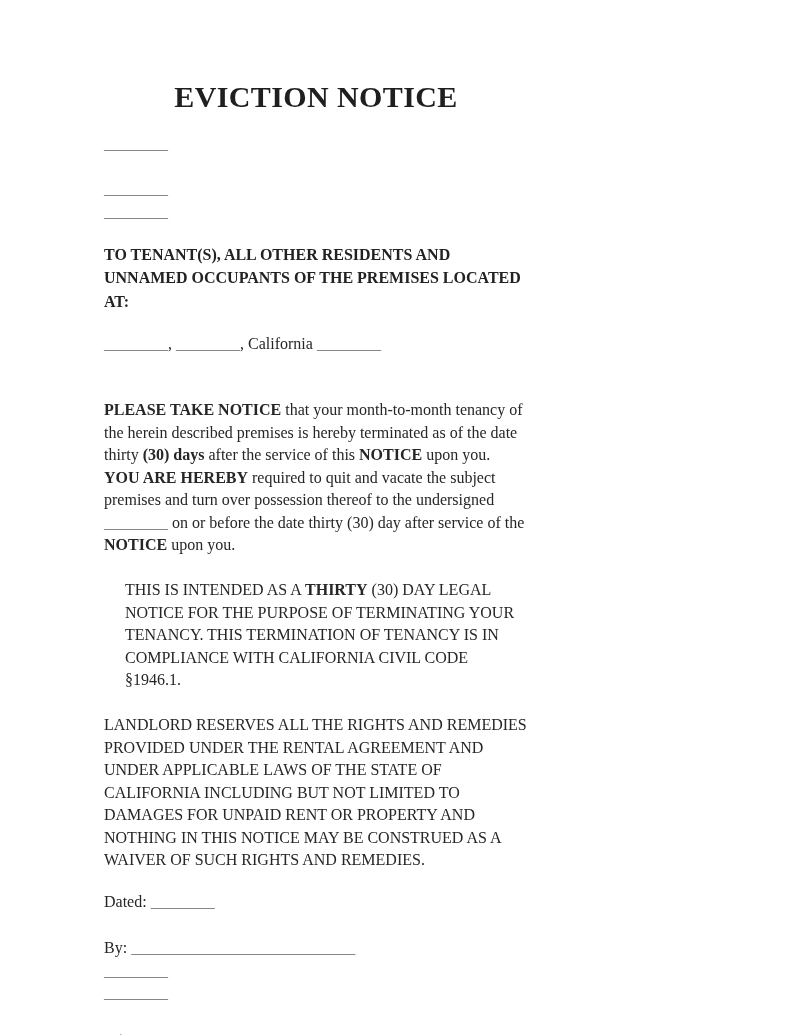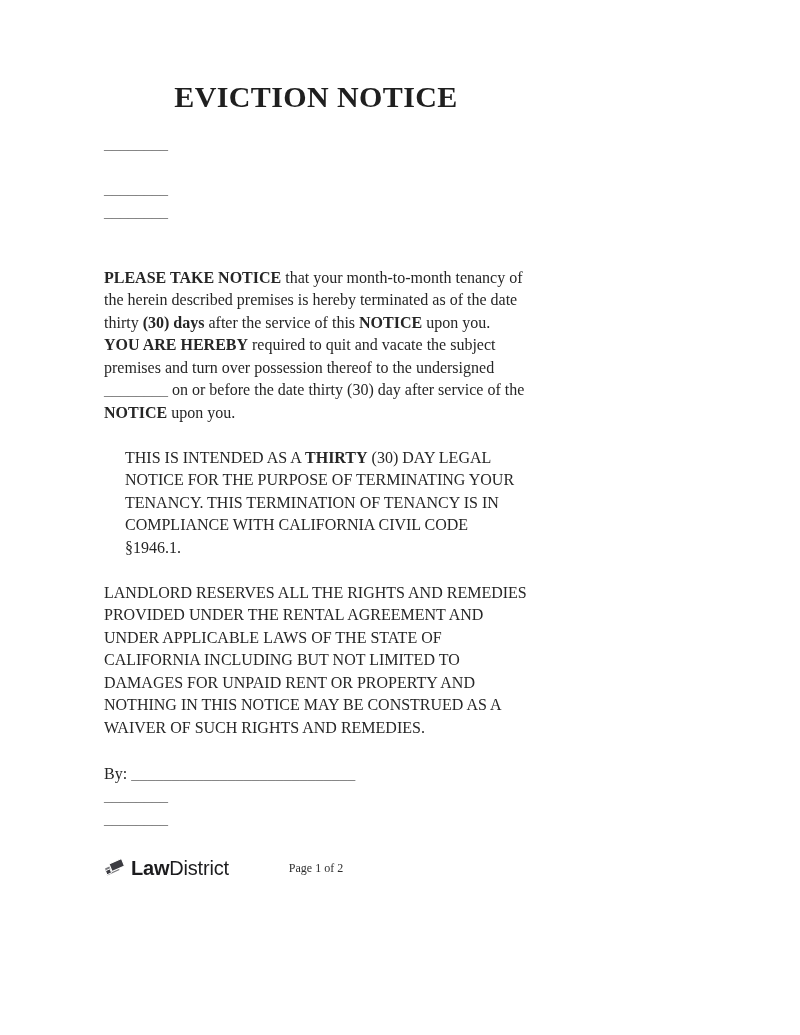--- a/index.html
+++ b/index.html
@@ -90,28 +90,31 @@
 <body>
 
 <div class="page">
 
   <h1 class="title">EVICTION NOTICE</h1>
 
   <p class="line addr-l1"><span class="blank">________</span></p>
   <p class="line addr-l2"><span class="blank">________</span></p>
   <p class="line"><span class="blank">________</span></p>
 
+  <p class="tenant-heading">TO TENANT(S), ALL OTHER RESIDENTS AND UNNAMED OCCUPANTS OF THE PREMISES LOCATED AT:</p>
 
+  <p class="line tenant-addr"><span class="blank">________</span><span>, </span><span class="blank">________</span><span>, California </span><span class="blank">________</span></p>
 
   <p class="para para-notice"><span class="b">PLEASE TAKE NOTICE</span><span> that your month-to-month tenancy of the herein described premises is hereby terminated as of the date thirty </span><span class="b">(30) days</span><span> after the service of this </span><span class="b">NOTICE</span><span> upon you. </span><span class="b">YOU ARE HEREBY</span><span> required to quit and vacate the subject premises and turn over possession thereof to the undersigned </span><span class="blank">________</span><span> on or before the date thirty (30) day after service of the </span><span class="b">NOTICE</span><span> upon you.</span></p>
 
   <p class="para para-intent"><span>THIS IS INTENDED AS A </span><span class="b">THIRTY</span><span> (30) DAY LEGAL NOTICE FOR THE PURPOSE OF TERMINATING YOUR TENANCY. THIS TERMINATION OF TENANCY IS IN COMPLIANCE WITH CALIFORNIA CIVIL CODE §1946.1.</span></p>
 
   <p class="para para-reserve"><span>LANDLORD RESERVES ALL THE RIGHTS AND REMEDIES PROVIDED UNDER THE RENTAL AGREEMENT AND UNDER APPLICABLE LAWS OF THE STATE OF CALIFORNIA INCLUDING BUT NOT LIMITED TO DAMAGES FOR UNPAID RENT OR PROPERTY AND NOTHING IN THIS NOTICE MAY BE CONSTRUED AS A WAIVER OF SUCH RIGHTS AND REMEDIES.</span></p>
 
+  <p class="line sig-dated"><span>Dated: </span><span class="blank">________</span></p>
 
   <p class="line sig-by"><span>By: </span><span class="blank">____________________________</span></p>
   <p class="line"><span class="blank">________</span></p>
 
   <p class="line"><span class="blank">________</span></p>
 
   <div class="footer">
     <div class="brand">
       <svg class="brand-icon" width="23" height="26" viewBox="0 0 23 26">
         <path d="M1 13.5 L13 8 L15.5 15 L3.5 20.5 Z" fill="#7a7a7e"></path>

